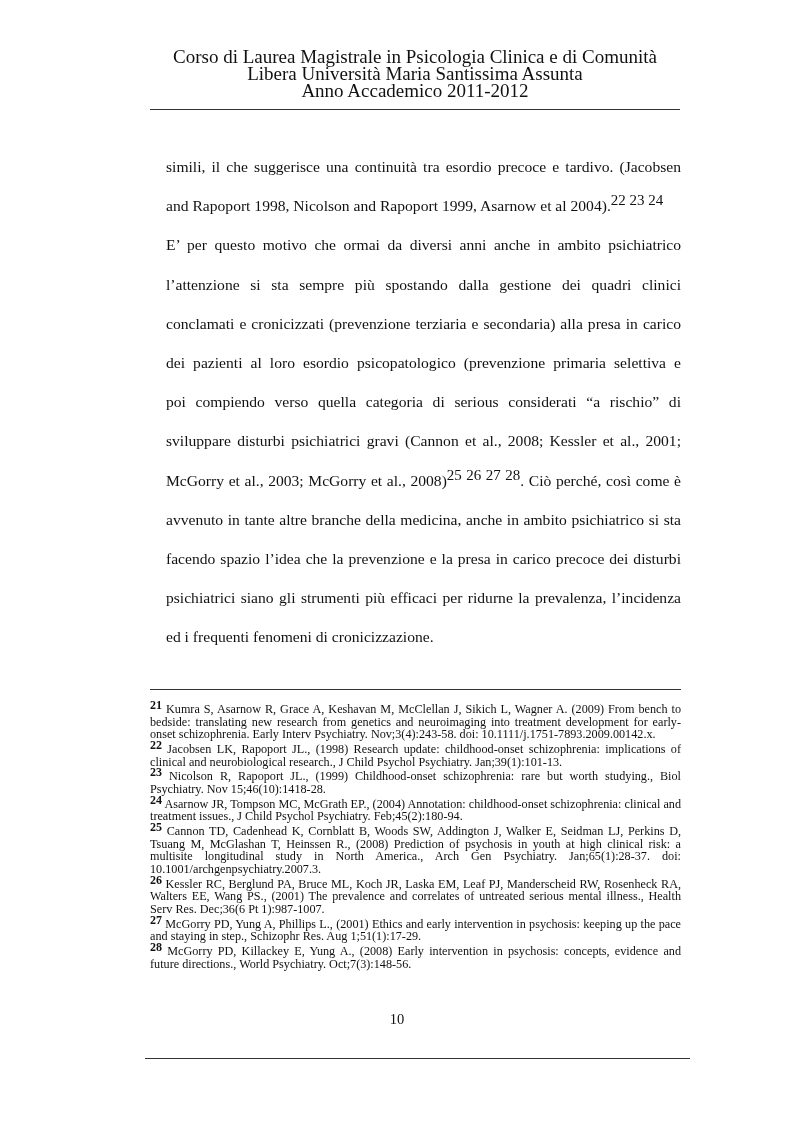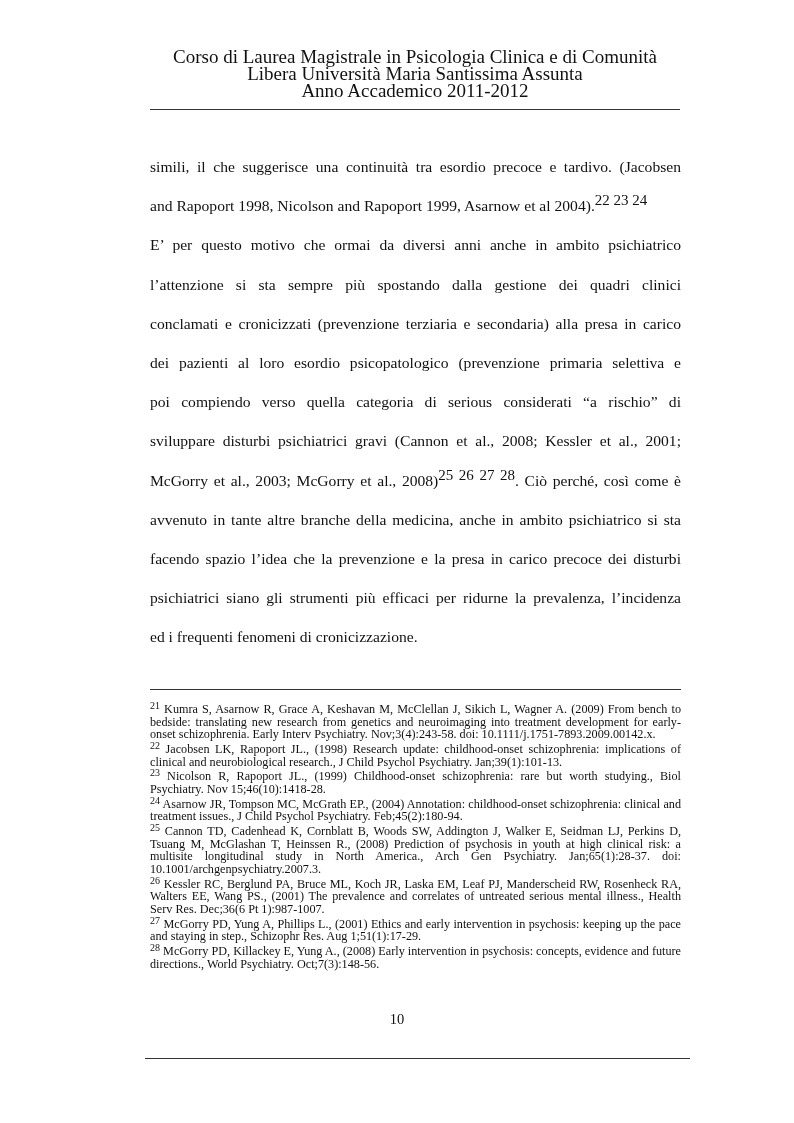--- a/index.html
+++ b/index.html
@@ -4,28 +4,28 @@
 <style>
   html, body { margin: 0; padding: 0; background: #ffffff; }
   body { width: 794px; height: 1123px; position: relative; overflow: hidden;
          font-family: "Liberation Serif", "DejaVu Serif", serif; color: #111; }
   .header { position: absolute; left: 150px; width: 530px; top: 48px; text-align: center;
             font-size: 19px; line-height: 17px; }
   .header-rule { position: absolute; left: 150px; width: 530px; top: 109px; height: 0;
                  border-top: 1px solid #333; }
   .body-text { position: absolute; left: 150px; width: 531px; top: 147px;
                font-size: 15.6px; line-height: 39.2px; text-align: justify; }
-  .body-line { display: block; text-align: justify; text-align-last: justify; white-space: nowrap; height: 39.2px; }
+  .body-line { display: block; text-align: justify; text-align-last: justify; white-space: nowrap; height: 39.2px; margin-left: 16px; }
   .body-line.last { text-align-last: left; }
   sup { font-size: 15px; vertical-align: 6px; line-height: 0; }
   .fn-rule { position: absolute; left: 150px; width: 531px; top: 689px; border-top: 1px solid #333; }
   .footnotes { position: absolute; left: 150px; width: 531px; top: 703px;
                font-size: 12.2px; line-height: 12.6px; text-align: justify; }
   .fn { margin: 0 0 2.2px 0; }
-  .fn sup { font-size: 10px; vertical-align: 4px; }
+  .fn sup { font-size: 12px; vertical-align: 4px; font-weight: bold; }
   .foot-rule { position: absolute; left: 145px; width: 545px; top: 1058px; border-top: 1px solid #333; }
   .page-number { position: absolute; left: 0; width: 794px; top: 1011px; text-align: center;
                  font-size: 14.5px; }
 </style>
 </head>
 <body>
 
 <div class="header">
   <div>Corso di Laurea Magistrale in Psicologia Clinica e di Comunità</div>
   <div>Libera Università Maria Santissima Assunta</div>

